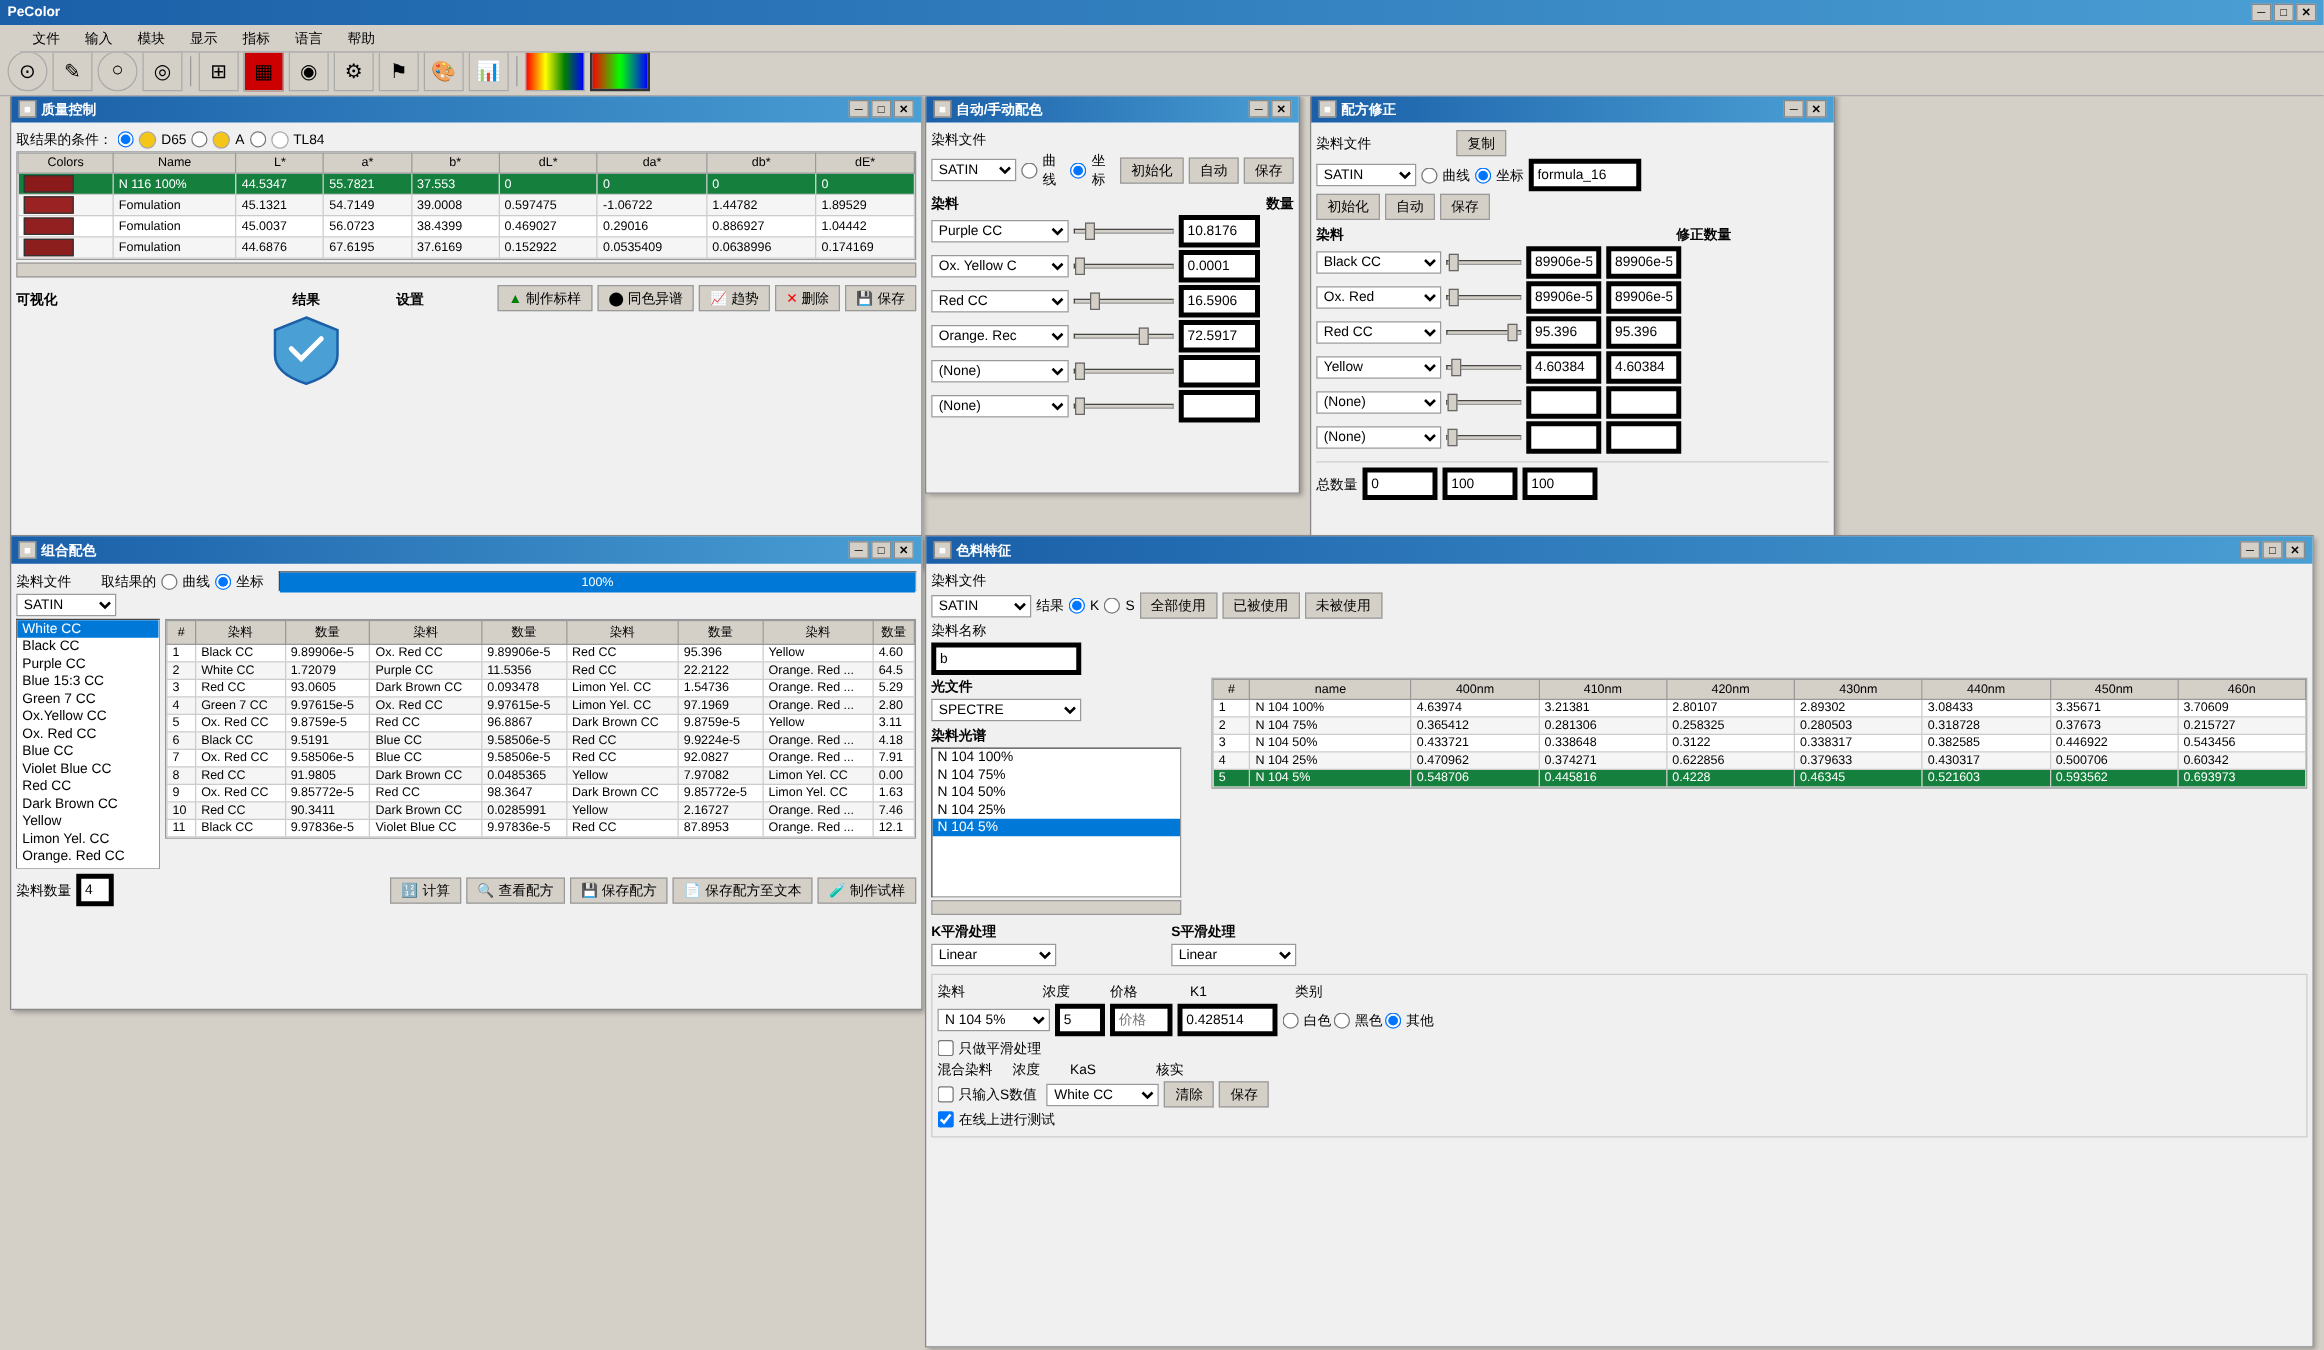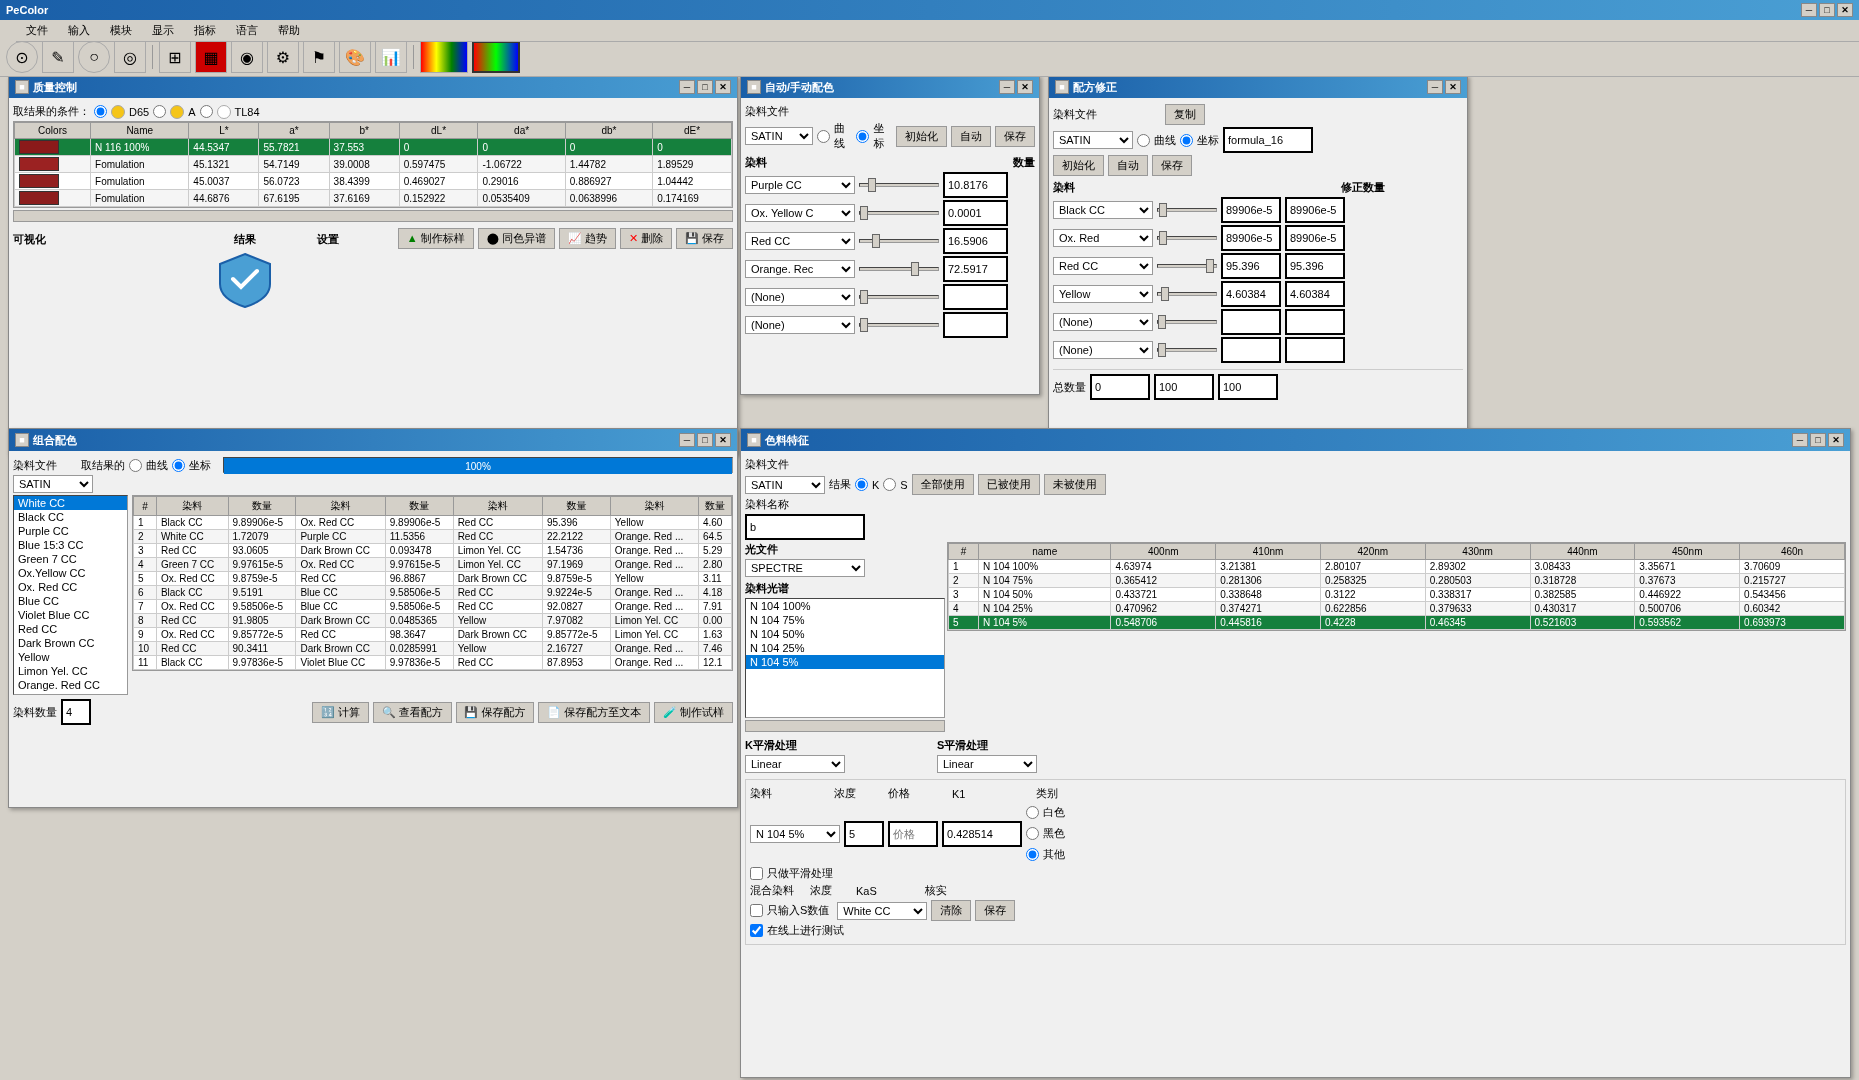--- a/index.html
+++ b/index.html
@@ -57,21 +57,21 @@
     td {
       border: 1px solid #ccc;
       padding: 1px 4px;
       white-space: nowrap;
     }
     tr:nth-child(odd) td { background: #fff; }
     tr:nth-child(even) td { background: #f5f5f5; }
     tr.selected td { background: #15803d; color: white; }
     .section-title { font-weight: bold; margin: 4px 0 2px 0; font-size: 11px; }
     input[type="text"], input[type="number"] {
-      border: 2px solid #000000;
+      border: 4px solid #000000;
       background: white;
       padding: 1px 3px;
       font-size: 11px;
       height: 26px;
     }
     select {
       border: 1px solid #999;
       background: white;
       padding: 1px;
       font-size: 11px;
@@ -800,21 +800,21 @@
       <button class="btn">未被使用</button>
     </div>
 
     <div class="panel-row">
       <span>染料名称</span>
     </div>
     <div class="panel-row">
       <input type="text" style="width: 120px;" value="b">
     </div>
 
-    <div style="display:flex;gap:2px;justify-content:space-between;">
+    <div style="display:flex;gap:24px;justify-content:space-between;">
 
       <div style="width:200px;">
         <div style="font-weight:bold;margin-bottom:2px;">光文件</div>
         <div class="panel-row">
           <select style="width:120px;">
             <option>SPECTRE</option>
           </select>
         </div>
         <div style="font-weight:bold;margin:4px 0 2px 0;">染料光谱</div>
         <div class="list-box" style="height:120px;">
@@ -932,21 +932,21 @@
         <span style="width:80px;">K1</span>
         <span style="width:80px;">类别</span>
       </div>
       <div class="panel-row">
         <select style="width:90px;">
           <option>N 104 5%</option>
         </select>
         <input type="text" style="width: 40px;" value="5">
         <input type="text" style="width: 50px;" placeholder="价格">
         <input type="text" style="width: 80px;" value="0.428514">
-        <div style="display:flex;flex-direction:column;gap:2px;">
+        <div style="display:flex;flex-direction:row;gap:2px;">
           <div class="panel-row">
             <input type="radio" name="dc-type" style="">
             <label>白色</label>
           </div>
           <div class="panel-row">
             <input type="radio" name="dc-type" style="">
             <label>黑色</label>
           </div>
           <div class="panel-row">
             <input type="radio" name="dc-type" checked="" style="">

